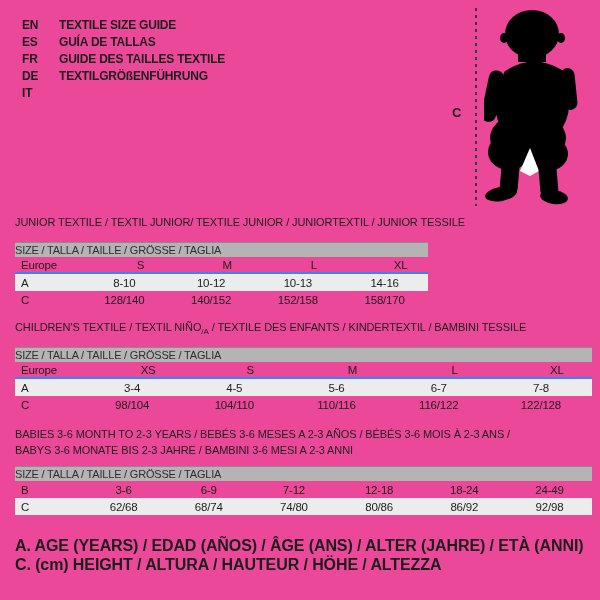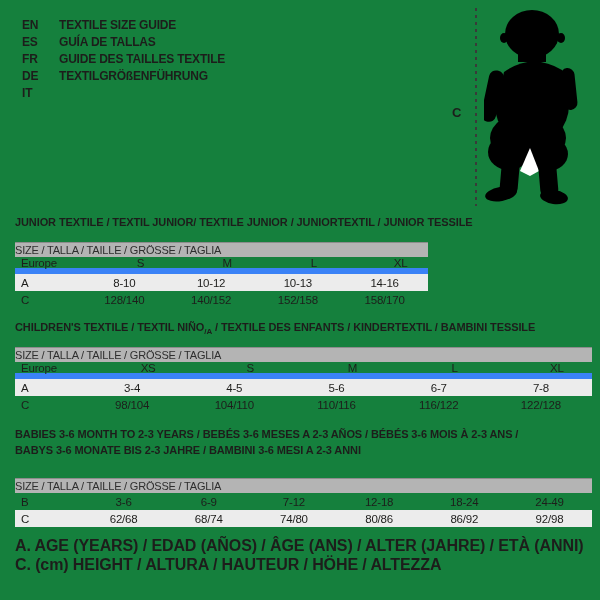--- a/index.html
+++ b/index.html
@@ -3,48 +3,48 @@
 <meta charset="utf-8">
 <style>
   :root{
     --text-color:#1d1d1b;
     --bar-bg:#b4b4b4;
     --stripe-bg:#ececec;
     --line-color:#8c8c8c;
   }
   html,body{margin:0;padding:0;background:#fff;}
   .canvas{
-    position:relative;width:600px;height:600px;background:#15803d;overflow:hidden;
+    position:relative;width:600px;height:600px;background:#ec4899;overflow:hidden;
     font-family:"Liberation Sans",sans-serif;color:var(--text-color);
     letter-spacing:-0.2px;
   }
   
   .lang-block{position:absolute;left:22px;top:16px;}
   .lang-row{display:flex;height:17px;align-items:center;font-weight:700;font-size:12px;}
   .lang-code{width:37px;}
   
   .measure-line{
     position:absolute;left:475px;top:8px;width:2px;height:198px;
     background:repeating-linear-gradient(to bottom,#3a3a3a 0 3px,transparent 3px 7px);
   }
   .height-label{position:absolute;left:452px;top:105px;font-weight:700;font-size:13px;}
   .baby{position:absolute;left:484px;top:8px;width:112px;height:202px;}
   
   .size-table{position:absolute;left:15px;}
-  .t-title{font-weight:700;font-size:11px;line-height:13px;height:13px;margin-bottom:13px;letter-spacing:-0.1px;white-space:nowrap;}
-  .t-title.two-line{height:32px;line-height:16px;margin-bottom:20px;white-space:normal;}
+  .t-title{font-weight:400;font-size:11px;line-height:13px;height:13px;margin-bottom:13px;letter-spacing:-0.1px;white-space:nowrap;}
+  .t-title.two-line{height:32px;line-height:16px;margin-bottom:8px;white-space:normal;}
   .t-title .sub{font-size:8px;vertical-align:sub;}
   .t-bar{
     box-sizing:border-box;height:15px;line-height:14px;
     background:var(--bar-bg);border-top:1px solid var(--line-color);
     font-size:11px;color:#2e2e2e;white-space:nowrap;
   }
   .t-row{box-sizing:border-box;display:flex;height:17px;align-items:center;font-size:11.5px;}
   .t-row.shade{background:var(--stripe-bg);}
-  .t-row.rule{border-bottom:6px solid #3b82f6;gap:32px;}
+  .t-row.rule{border-bottom:2px solid #3b82f6;gap:32px;}
   .t-label{width:60px;padding-left:6px;}
   .t-cell{flex:1;text-align:center;}
   
   .footnotes{position:absolute;left:15px;top:536px;font-weight:700;font-size:16px;line-height:19px;letter-spacing:-0.1px;}
 </style>
 </head>
 <body>
 
 <div class="canvas">
 

